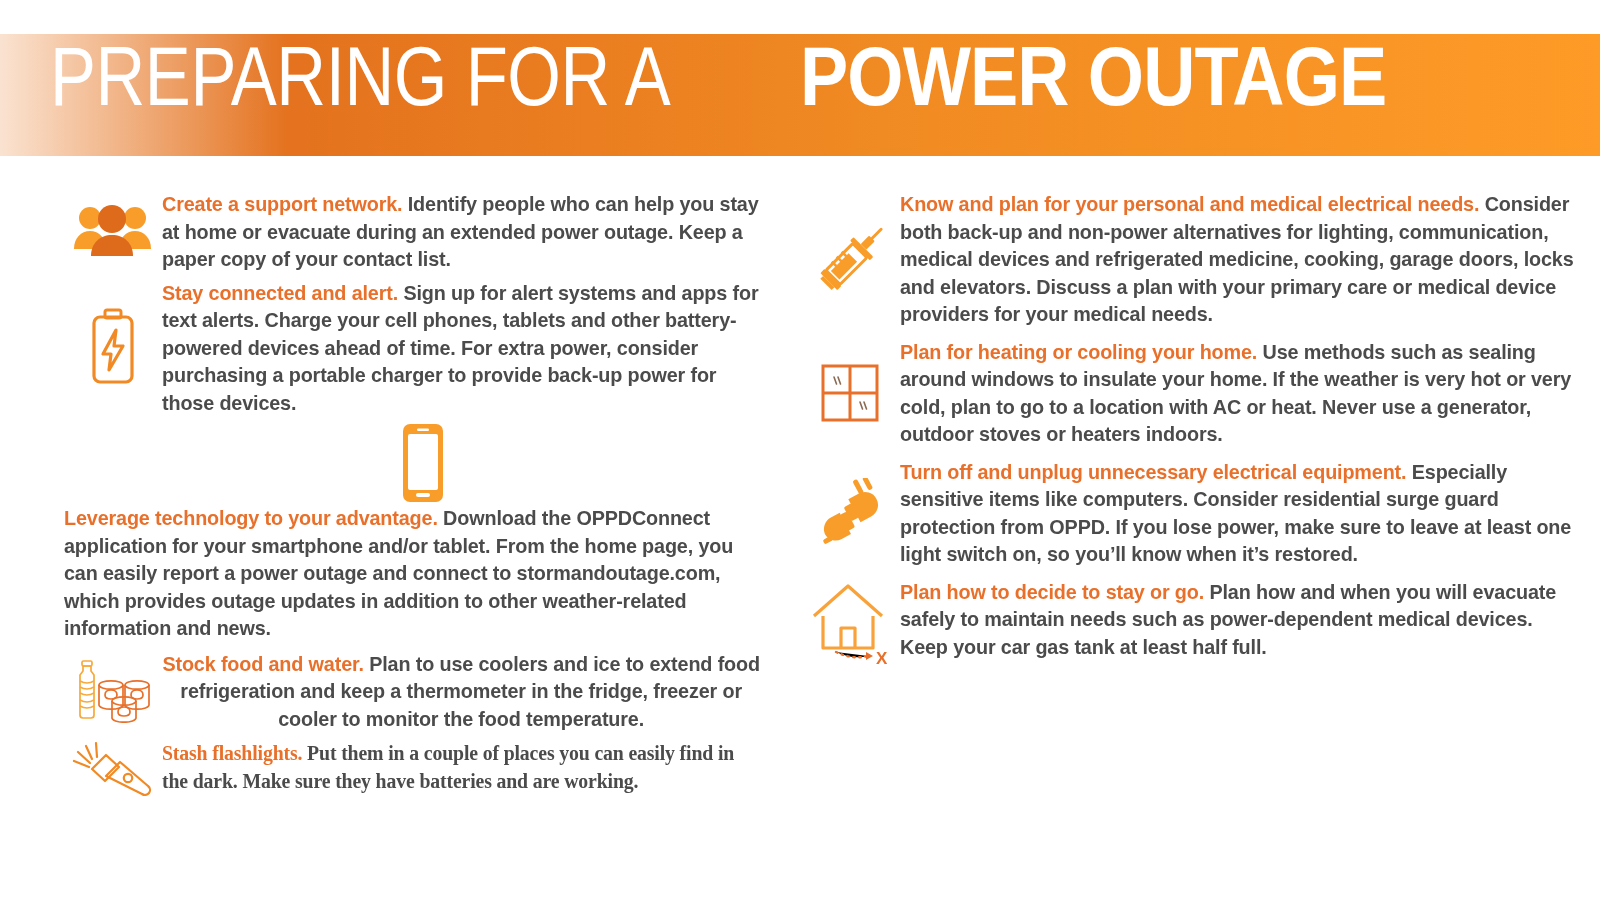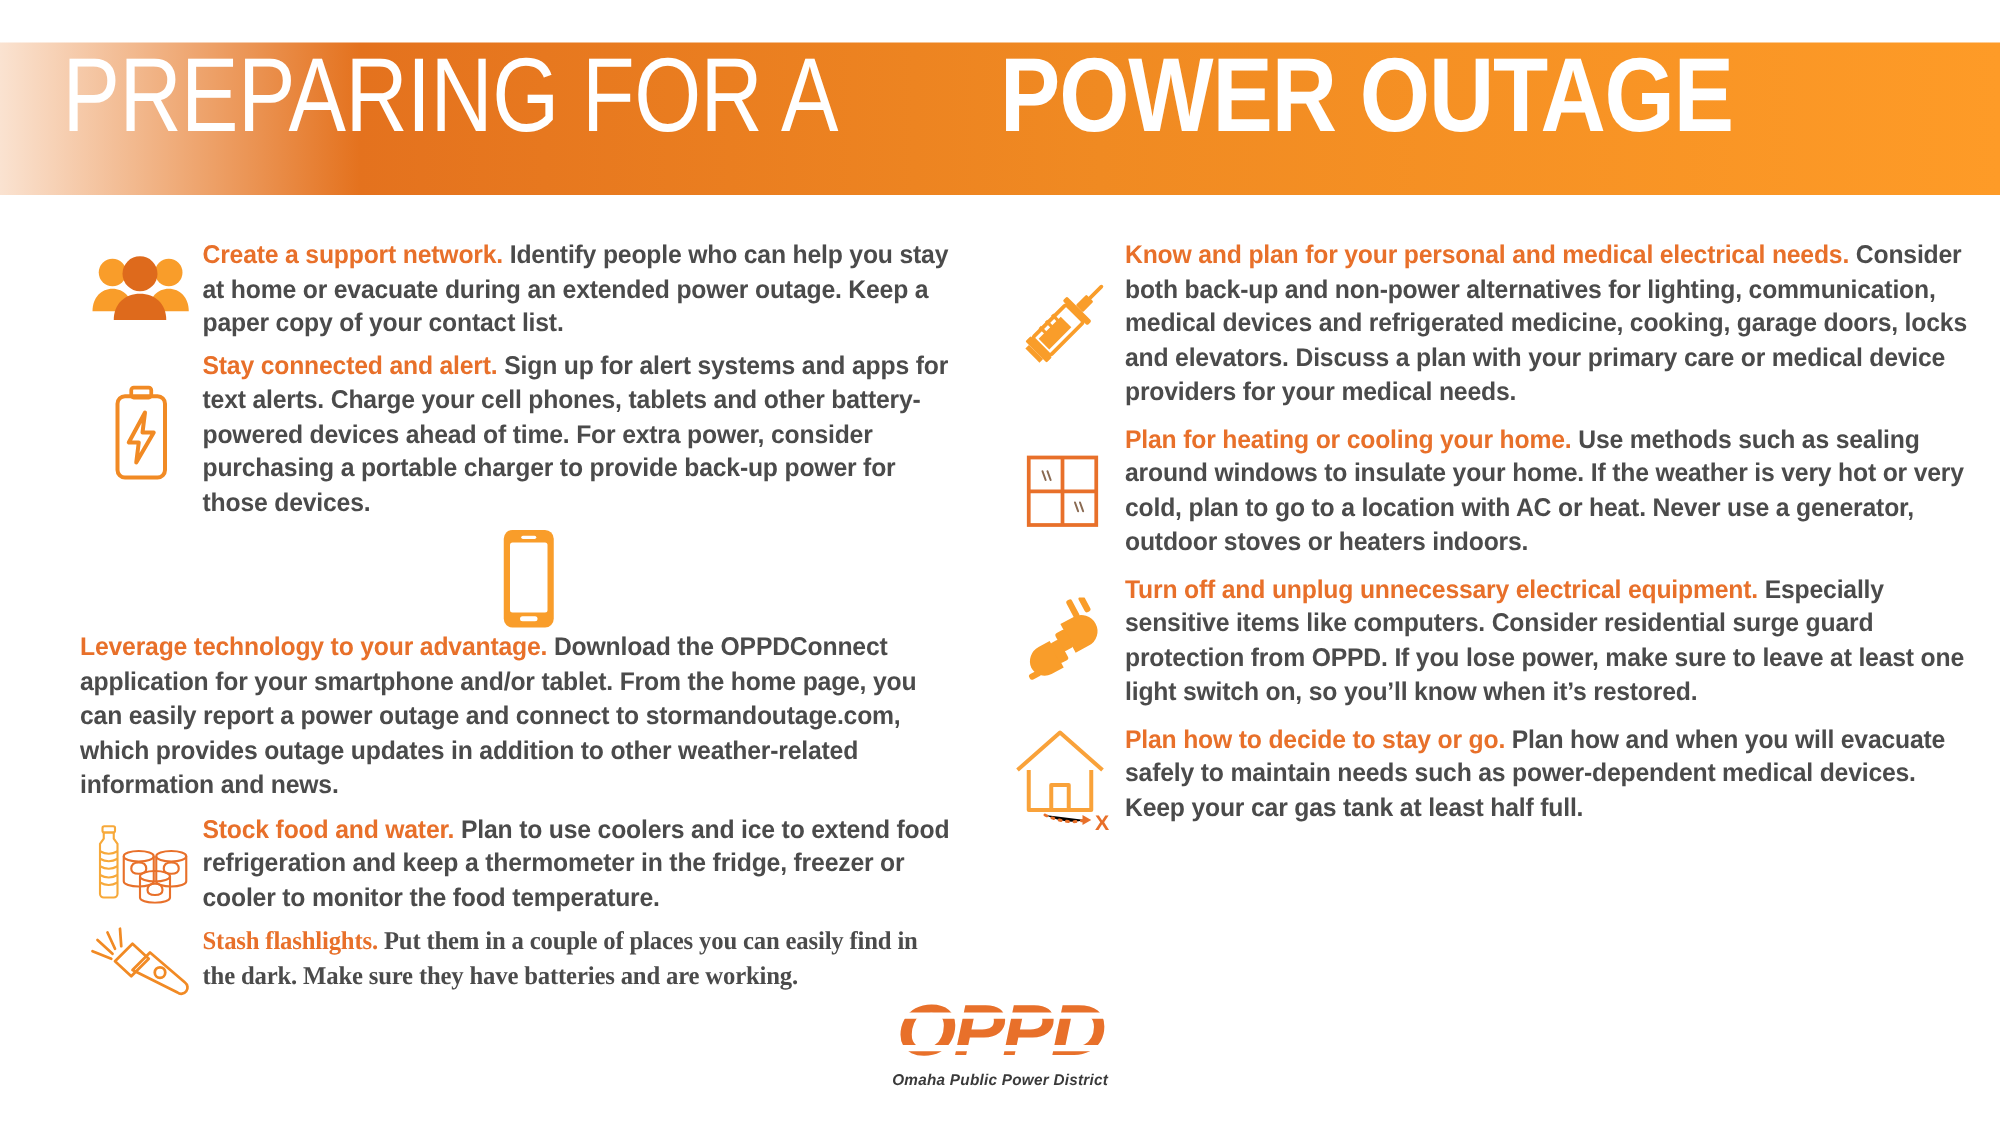--- a/index.html
+++ b/index.html
@@ -55,21 +55,21 @@
   }
   .tip-head{color:#E8702A;font-weight:700;}
 
   .col-right .tip-icon{width:100px;min-width:100px;}
   .col-right .tip-body{font-size:20.5px;}
 
   
   .tip.t1{margin-top:2px;}
   .tip.t2{margin-top:6px;}
   .tip.t3{margin-top:6px;flex-direction:column;}
-  .tip.t4{margin-top:8px;}
+  .tip.t4{margin-top:8px;text-align:center;}
   .tip.t5{margin-top:8px;font-family:Liberation Serif, serif;}
 
   .r1{margin-top:2px;}
   .r2{margin-top:10px;}
   .r3{margin-top:10px;}
   .r4{margin-top:10px;}
 
   
   .logo-wrap{
     position:absolute;left:0;top:796px;width:1600px;
@@ -278,22 +278,14 @@
           </svg>
         </div>
         <div class="tip-body">
           <span class="tip-head">Plan how to decide to stay or go.</span><span> Plan how and when you will evacuate safely to maintain needs such as power-dependent medical devices. Keep your car gas tank at least half full.</span>
         </div>
       </div>
 
     </div>
   </div>
 
-  <div class="logo-wrap">
-    <div class="logo-mark">
-      <span>OPPD</span>
-      <span class="slash s1"></span>
-      <span class="slash s2"></span>
-    </div>
-    <div class="logo-tag">Omaha Public Power District</div>
-  </div>
 
 </div>
 
 </body></html>

